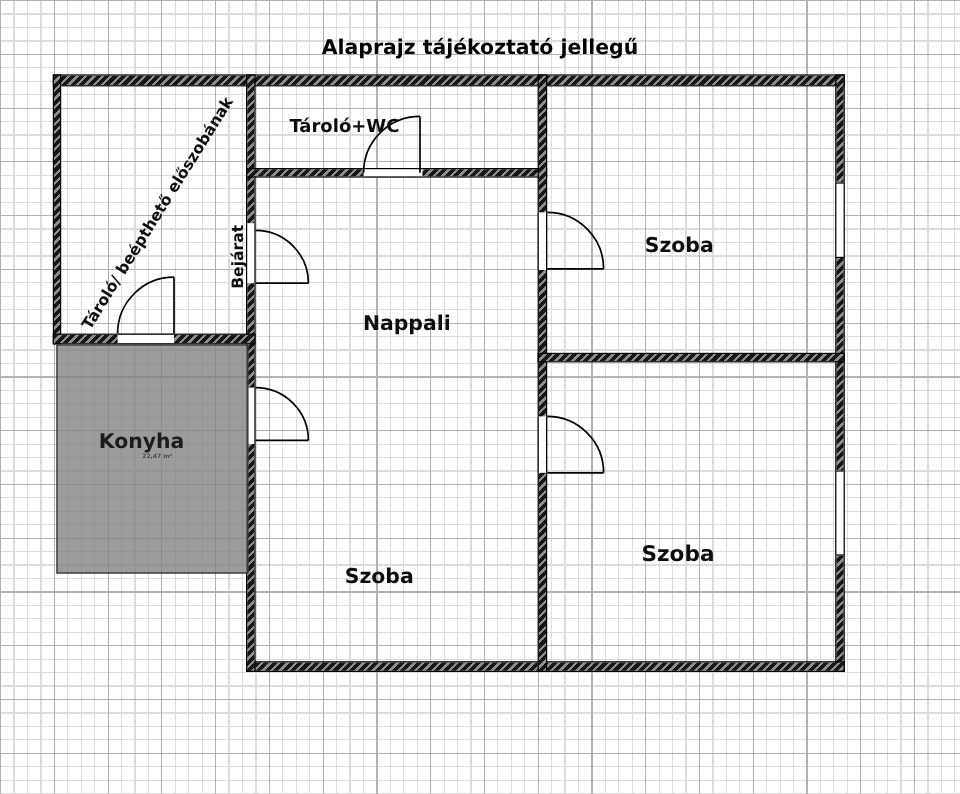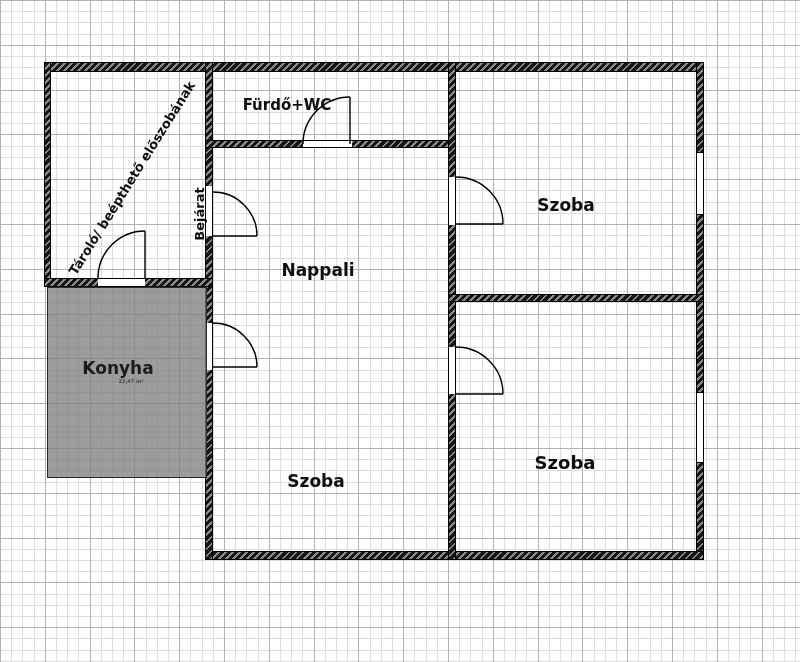--- a/index.html
+++ b/index.html
@@ -28,20 +28,21 @@
   #title{position:absolute;left:400px;top:40px;transform:translate(-50%,-50%);font-size:17px;font-weight:bold;color:#000;white-space:nowrap;}
   svg.doors{position:absolute;left:0;top:0;pointer-events:none;}
   .fs17{font-size:17px;} .fs15{font-size:15px;} .fs13{font-size:13px;}
   .fs5{font-size:5px;font-weight:bold;color:#4a4a4a;letter-spacing:0;}
 </style>
 </head>
 <body>
 
 <div id="canvas">
 
+  <div id="title">Alaprajz tájékoztató jellegű</div>
 
   <div class="wall" style="left:44px;top:62px;width:660px;height:10px;"></div>
   <div class="wall" style="left:696px;top:62px;width:8px;height:498px;"></div>
   <div class="wall" style="left:205px;top:551px;width:499px;height:9px;"></div>
   <div class="wall" style="left:205px;top:62px;width:8px;height:498px;"></div>
   <div class="wall" style="left:44px;top:62px;width:7px;height:225px;"></div>
   <div class="wall" style="left:44px;top:278px;width:169px;height:9px;"></div>
   <div class="wall" style="left:205px;top:140px;width:251px;height:8px;"></div>
   <div class="wall" style="left:448px;top:62px;width:8px;height:498px;"></div>
   <div class="wall" style="left:448px;top:294px;width:256px;height:8px;"></div>
@@ -70,21 +71,21 @@
       <path d="M257,367 A44,44 0 0 0 213,323"></path>
       <path d="M456,224 L503,224"></path>
       <path d="M503,224 A47,47 0 0 0 456,177"></path>
       <path d="M456,394 L503,394"></path>
       <path d="M503,394 A47,47 0 0 0 456,347"></path>
     </g>
   </svg>
 
   <div class="lbl diag fs13" style="left:132px;top:178px;">Tároló/ beépthető előszobának</div>
   <div class="lbl rot90 fs13" style="left:199px;top:214px;">Bejárat</div>
-  <div class="lbl fs15" style="left:287px;top:105px;">Fürdő+WC</div>
+  <div class="lbl fs15" style="left:287px;top:105px;">Tároló+WC</div>
   <div class="lbl fs17" style="left:566px;top:205px;">Szoba</div>
-  <div class="lbl fs17" style="left:318px;top:270px;text-align:center;">Nappali</div>
+  <div class="lbl fs17" style="left:339px;top:270px;text-align:center;">Nappali</div>
   <div class="lbl fs17" style="left:316px;top:481px;">Szoba</div>
   <div class="lbl" style="left:565px;top:462px;font-size:18px;">Szoba</div>
   <div class="lbl fs17" style="left:118px;top:368px;color:#1c1c1c;">Konyha</div>
   <div class="lbl fs5" style="left:131px;top:381px;">22,47 m²</div>
 
 </div>
 
 </body></html>

